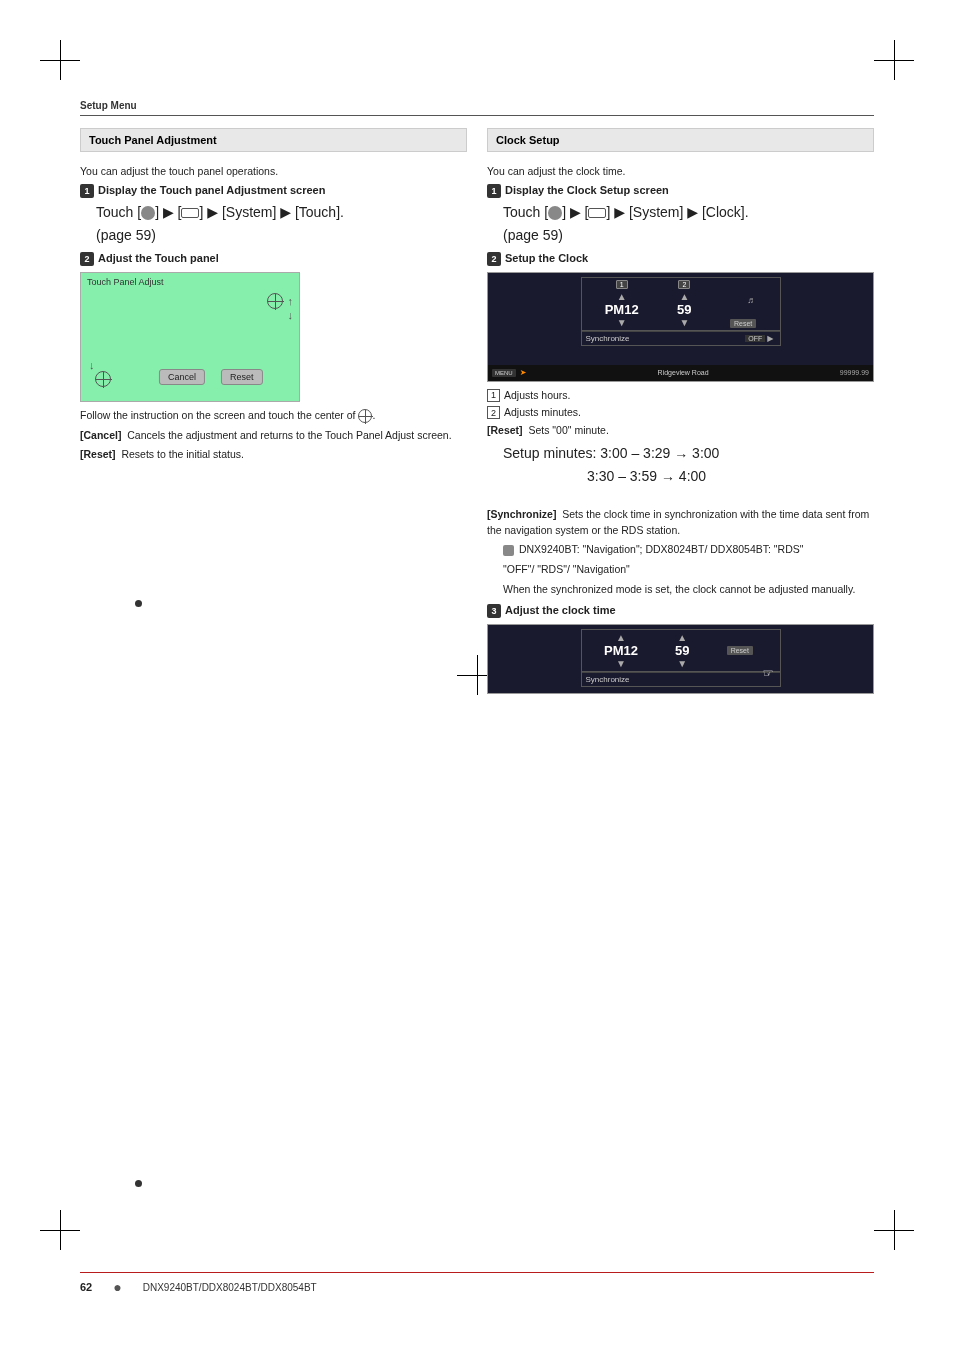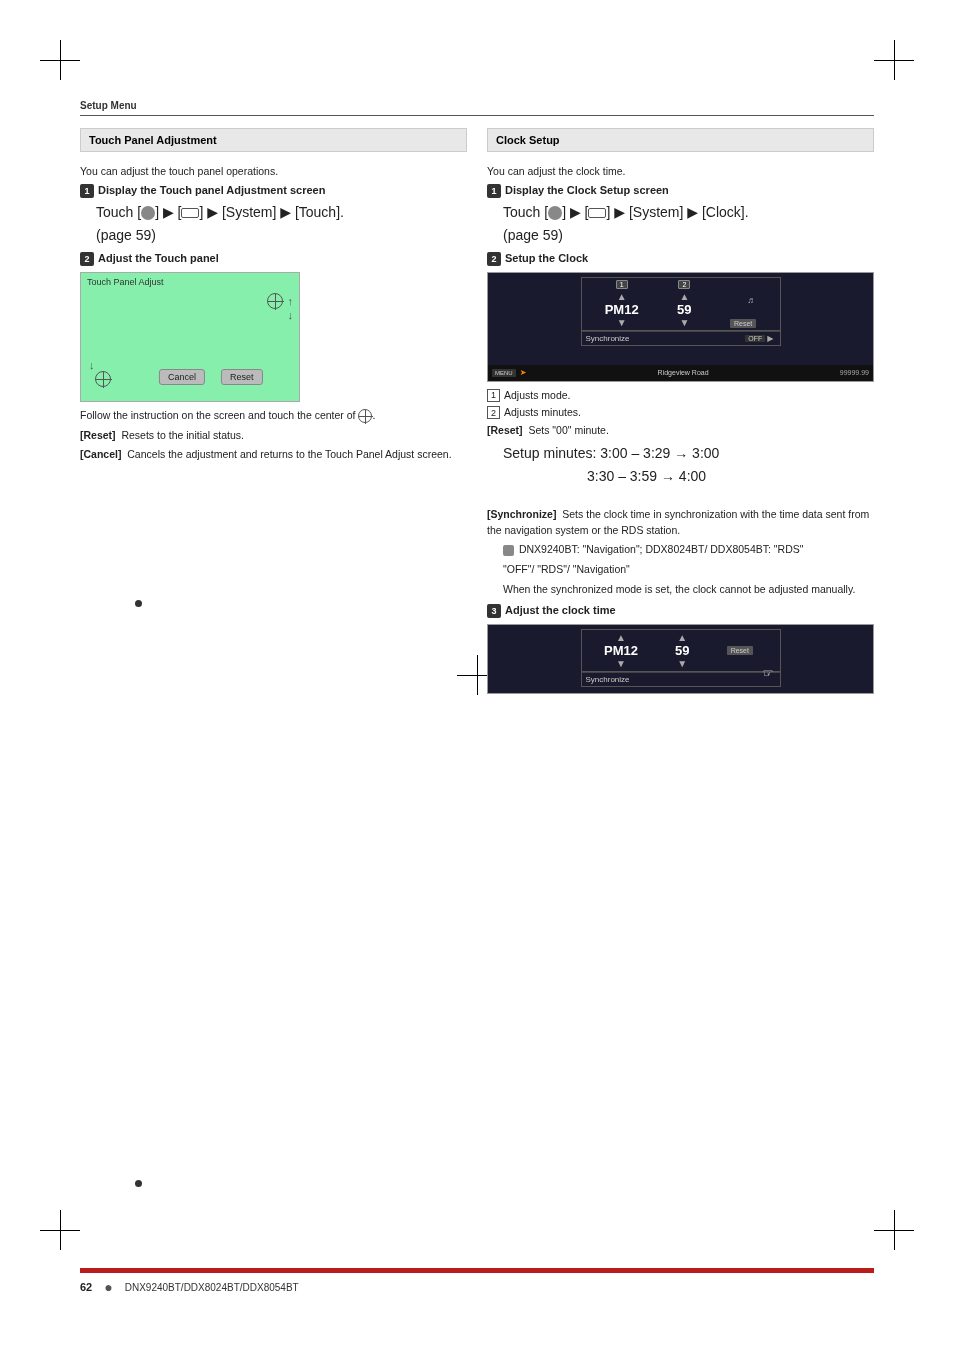--- a/index.html
+++ b/index.html
@@ -267,25 +267,25 @@
       margin-top: 2px;
       margin-bottom: 4px;
     }
 
     
     .page-footer {
       position: absolute;
       bottom: 55px;
       left: 80px;
       right: 80px;
-      border-top: 5px solid #b91c1c;
+      border-top: 1px solid #b91c1c;
       padding-top: 6px;
       display: flex;
       align-items: center;
-      gap: 12px;
+      gap: 21px;
     }
     .footer-page-num {
       font-size: 11px;
       font-weight: bold;
     }
     .footer-bullet {
       color: #555;
       font-size: 14px;
     }
     .footer-model {
@@ -388,27 +388,27 @@
 
         <p class="body-text">
           <span>Follow the instruction on the screen and touch the center of</span>
           <span style="display:inline-block;width:14px;height:14px;border:1.5px solid #555;border-radius:50%;vertical-align:middle;position:relative;">
             <span style="position:absolute;width:1px;height:14px;background:#555;left:50%;top:0;"></span>
             <span style="position:absolute;width:14px;height:1px;background:#555;top:50%;left:0;"></span>
           </span>.
         </p>
 
         <p class="body-text">
+          <span class="key-label">[Cancel]</span>
+          &nbsp;<span>Cancels the adjustment and returns to the Touch Panel Adjust screen.</span>
+        </p>
+
+        <p class="body-text">
           <span class="key-label">[Reset]</span>
           &nbsp;<span>Resets to the initial status.</span>
-        </p>
-
-        <p class="body-text">
-          <span class="key-label">[Cancel]</span>
-          &nbsp;<span>Cancels the adjustment and returns to the Touch Panel Adjust screen.</span>
         </p>
       </div>
     </div>
 
     <div class="col-right">
 
       <div class="section-box">
         <span class="section-box-title">Clock Setup</span>
       </div>
 
@@ -466,21 +466,21 @@
           <div style="position:absolute;bottom:0;left:0;right:0;height:16px;background:#111;display:flex;align-items:center;padding:0 4px;gap:4px;">
             <span style="background:#333;color:#ccc;font-size:6px;padding:1px 3px;border-radius:1px;">MENU</span>
             <span style="color:#f80;font-size:8px;">➤</span>
             <span style="flex:1;text-align:center;font-size:7px;color:#ccc;">Ridgeview Road</span>
             <span style="font-size:7px;color:#aaa;">99999.99</span>
           </div>
         </div>
 
         <div class="clock-bullet-item">
           <span class="clock-bullet-num">1</span>
-          <span>Adjusts mode.</span>
+          <span>Adjusts hours.</span>
         </div>
         <div class="clock-bullet-item">
           <span class="clock-bullet-num">2</span>
           <span>Adjusts minutes.</span>
         </div>
 
         <p class="body-text">
           <span class="key-label">[Reset]</span>
           &nbsp;<span>Sets "00" minute.</span>
         </p>

